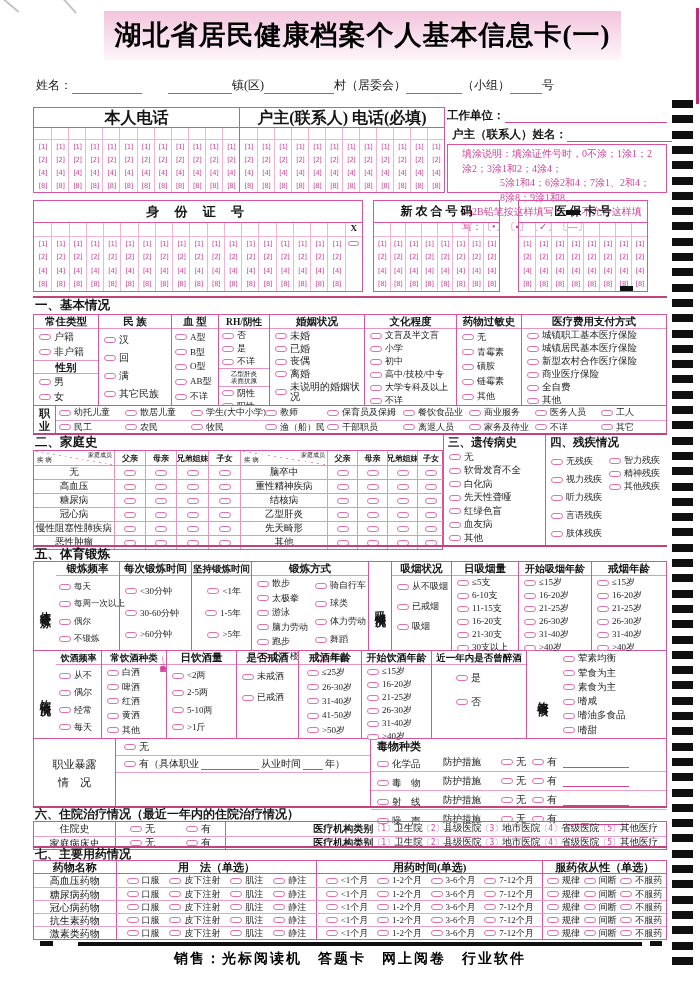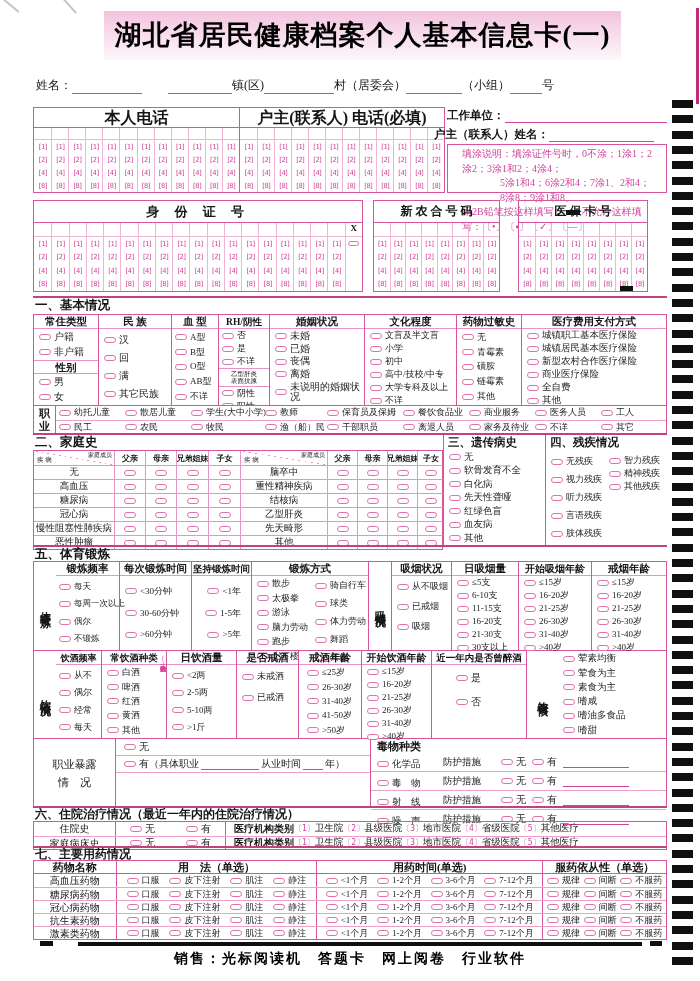--- a/index.html
+++ b/index.html
@@ -91,21 +91,21 @@
 .toxtitle{font-weight:bold;font-size:11px;height:14px;line-height:14px;padding-left:6px}
 .toxrow{flex:1;display:flex;align-items:center;padding-left:6px;gap:6px}
 .toxname{width:60px}
 .toxname .olb{font-size:9.5px}
 .prot{font-size:9.5px;width:52px}
 
 .s6rows{border:1px solid #d8559e}
 .s6row{height:13.5px;display:flex;align-items:center}
 .s6lab{width:82px;text-align:center;font-size:10px;border-right:1px solid #d8559e;height:100%;line-height:13px}
 .s6yn{width:110px;display:flex;align-items:center;justify-content:space-between;padding:0 14px;border-right:1px solid #d8559e;height:100%}
-.s6org{flex:1;display:flex;align-items:center;padding:0 8px 0 8px;justify-content:flex-start}
+.s6org{flex:1;display:flex;align-items:center;padding:0 8px 0 8px;justify-content:flex-end}
 .s6orglab{font-size:10px;font-weight:bold}
 .orgopt{display:inline-flex;align-items:center;white-space:nowrap}
 .onum{color:#d0449a;font-size:8px;font-family:"DejaVu Sans Mono",monospace}
 .ont{font-size:9.5px}
 
 .mtable{border:1px solid #d8559e}
 .mhead{display:flex;height:13px;border-bottom:1px solid #d8559e;font-weight:bold;font-size:11px}
 .mhead div{text-align:center;line-height:12px;white-space:nowrap}
 .mh1{width:82px}.mh2{width:201px;border-left:1px solid #d8559e}.mh3{width:227px;border-left:1px solid #d8559e}.mh4{width:124px;border-left:1px solid #d8559e}
 .mrow{display:flex;height:13px}
@@ -321,21 +321,21 @@
           <div class="dcell">[8]</div>
         </div>
       </div>
   </div>
 </div>
 
 <div class="abs wl" style="left:447px;top:108px;width:220px">
   <span>工作单位：</span>
     <i class="wline" style="flex:1"></i>
 </div>
-<div class="abs wl" style="left:434px;top:127px;width:220px">
+<div class="abs wl" style="left:452px;top:127px;width:220px">
   <span>户主（联系人）姓名：</span>
     <i class="wline" style="flex:1"></i>
 </div>
 
 <div class="abs bx fillnote" style="left:447px;top:144px;width:220px;height:49px">
   <div>填涂说明：填涂证件号时，0不涂；1涂1；2涂2；3涂1和2；4涂4；</div>
   <div style="padding-left:38px">5涂1和4；6涂2和4；7涂1、2和4；8涂8；9涂1和8。</div>
   <div><span>用2B铅笔按这样填写：</span><span class="blkbar"></span><span>不允许这样填写：</span><span>〔•〕〔▪〕〔✓〕〔—〕</span></div>
 </div>
 

